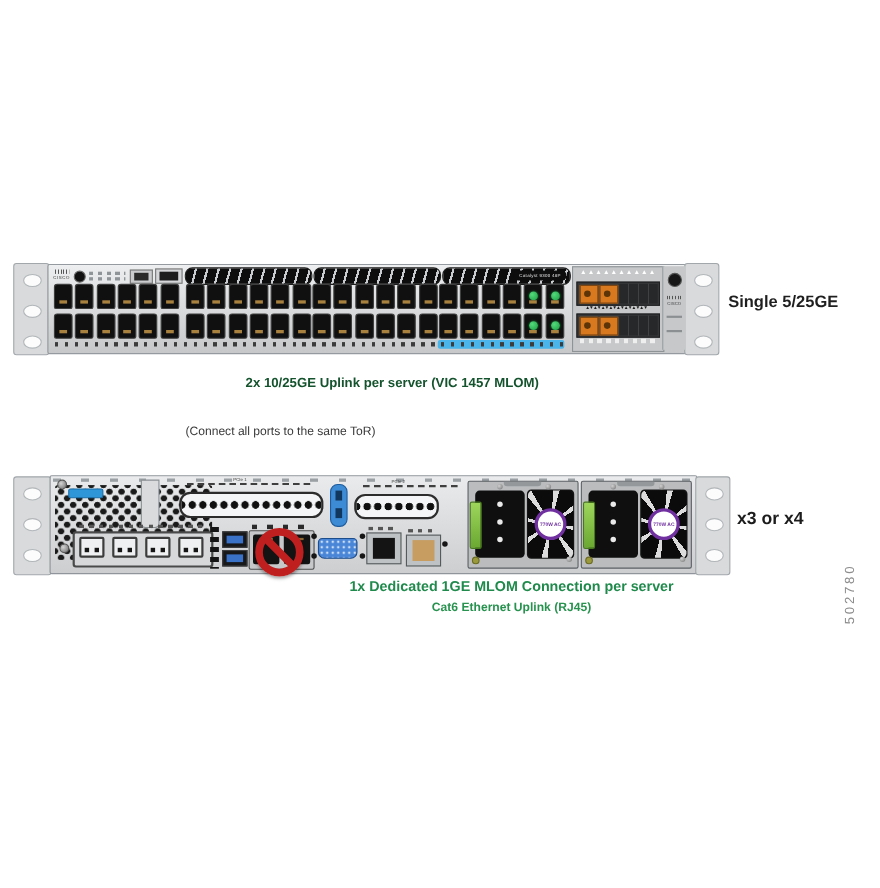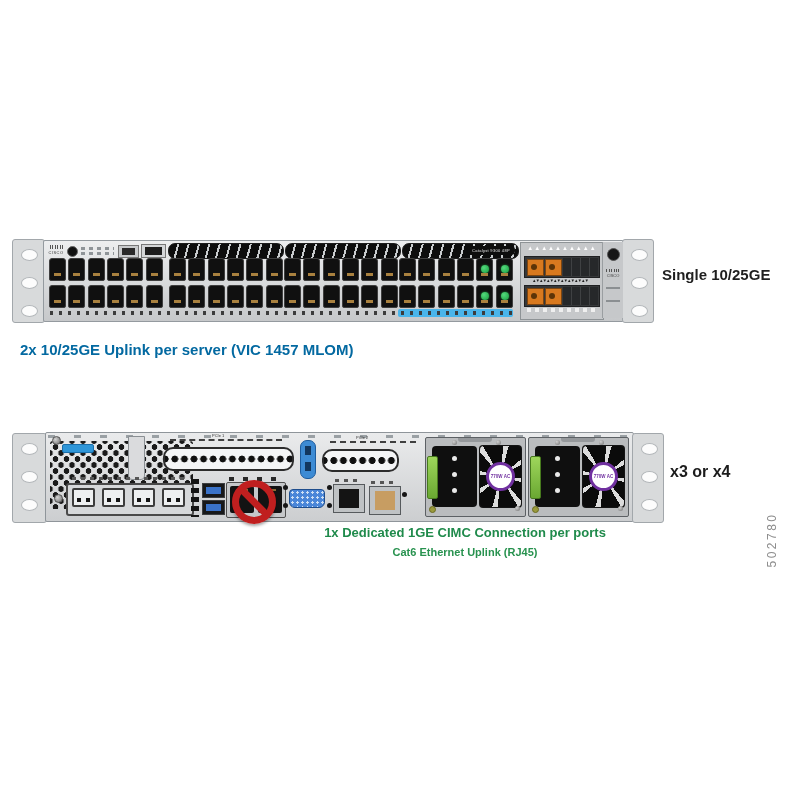--- a/index.html
+++ b/index.html
@@ -3,21 +3,21 @@
 <meta charset="utf-8">
 <style>
   html,body{margin:0;padding:0;background:#fff;}
   #canvas{position:relative;width:800px;height:807px;background:#ffffff;overflow:hidden;
           font-family:"Liberation Sans",sans-serif;}
   .abs{position:absolute;}
 
   
   .title{left:20px;top:186px;width:780px;text-align:center;font-size:21px;font-weight:bold;color:#1c1c1c;}
   .sw-label{left:662px;top:264px;width:130px;font-size:15px;font-weight:bold;color:#1f1f1f;line-height:21px;}
-  .note-orange-h{left:20px;top:341px;width:470px;text-align:left;font-size:15px;font-weight:bold;color:#0369a1;}
+  .note-orange-h{left:20px;top:341px;width:470px;text-align:right;font-size:12px;font-weight:bold;color:#14532d;}
   .note-orange-s{left:20px;top:365px;width:470px;text-align:center;font-size:11px;font-weight:bold;color:#ed7d31;}
   .note-black{left:20px;top:386px;width:470px;text-align:center;font-size:11px;color:#3a3a3a;}
   .multiplier{left:670px;top:463px;width:100px;font-size:16px;font-weight:bold;color:#1c1c1c;}
   .note-green-h{left:255px;top:525px;width:420px;text-align:center;font-size:13px;font-weight:bold;color:#1f8a4b;}
   .note-green-s{left:255px;top:546px;width:420px;text-align:center;font-size:11px;font-weight:bold;color:#28924f;}
   .note-green-n{left:255px;top:565px;width:420px;text-align:center;font-size:11px;color:#28924f;}
   .fig{left:731px;top:533px;width:82px;height:14px;transform:rotate(-90deg);font-size:12px;
        letter-spacing:2.5px;color:#8d8d8d;text-align:center;}
 
   
@@ -180,24 +180,25 @@
   <div class="abs nm-dashes"></div>
   <div class="abs nm-right">
     <div class="abs round-hole"></div>
     <div class="abs nm-bars"></div>
     <div class="abs nm-brand">CISCO</div>
     <div class="abs tiny-bar" style="top:45px"></div>
     <div class="abs tiny-bar" style="top:58px"></div>
   </div>
 
   <div class="abs sw-label">
-    <div>Single 10/25GE</div>
+    <div>Single 5/25GE</div>
   </div>
 
   <div class="abs note-orange-h">2x 10/25GE Uplink per server (VIC 1457 MLOM)</div>
+  <div class="abs note-black">(Connect all ports to the same ToR)</div>
 
   <div class="abs bracket sv-bracket-l">
       <div class="abs hole" style="top: 9px;"></div>
       <div class="abs hole" style="top: 37px;"></div>
       <div class="abs hole" style="top: 65px;"></div>
     </div>
   <div class="abs sv-chassis"></div>
   <div class="abs bracket sv-bracket-r">
       <div class="abs hole" style="top: 9px;"></div>
       <div class="abs hole" style="top: 37px;"></div>
@@ -299,21 +300,21 @@
         <div class="abs psu-label">770W AC</div>
       </div>
       <div class="abs psu-screw " style="left: 26px; top: 2px;"></div>
       <div class="abs psu-screw " style="left: 70px; top: 2px;"></div>
       <div class="abs psu-screw olive" style="left: 3px; top: 68px;"></div>
       <div class="abs psu-screw " style="left: 89px; top: 68px;"></div>
     </div>
 
   <div class="abs multiplier">x3 or x4</div>
 
-  <div class="abs note-green-h">1x Dedicated 1GE CIMC Connection per ports</div>
+  <div class="abs note-green-h">1x Dedicated 1GE MLOM Connection per server</div>
   <div class="abs note-green-s">Cat6 Ethernet Uplink (RJ45)</div>
 
   <div class="abs fig">502780</div>
 <div class="abs port-group" style="left: 48px;">
       <div class="abs rj45" style="left: 1px; top: 1px;"></div>
       <div class="abs rj45" style="left: 20.3px; top: 1px;"></div>
       <div class="abs rj45" style="left: 39.6px; top: 1px;"></div>
       <div class="abs rj45" style="left: 58.9px; top: 1px;"></div>
       <div class="abs rj45" style="left: 78.2px; top: 1px;"></div>
       <div class="abs rj45" style="left: 97.5px; top: 1px;"></div>

